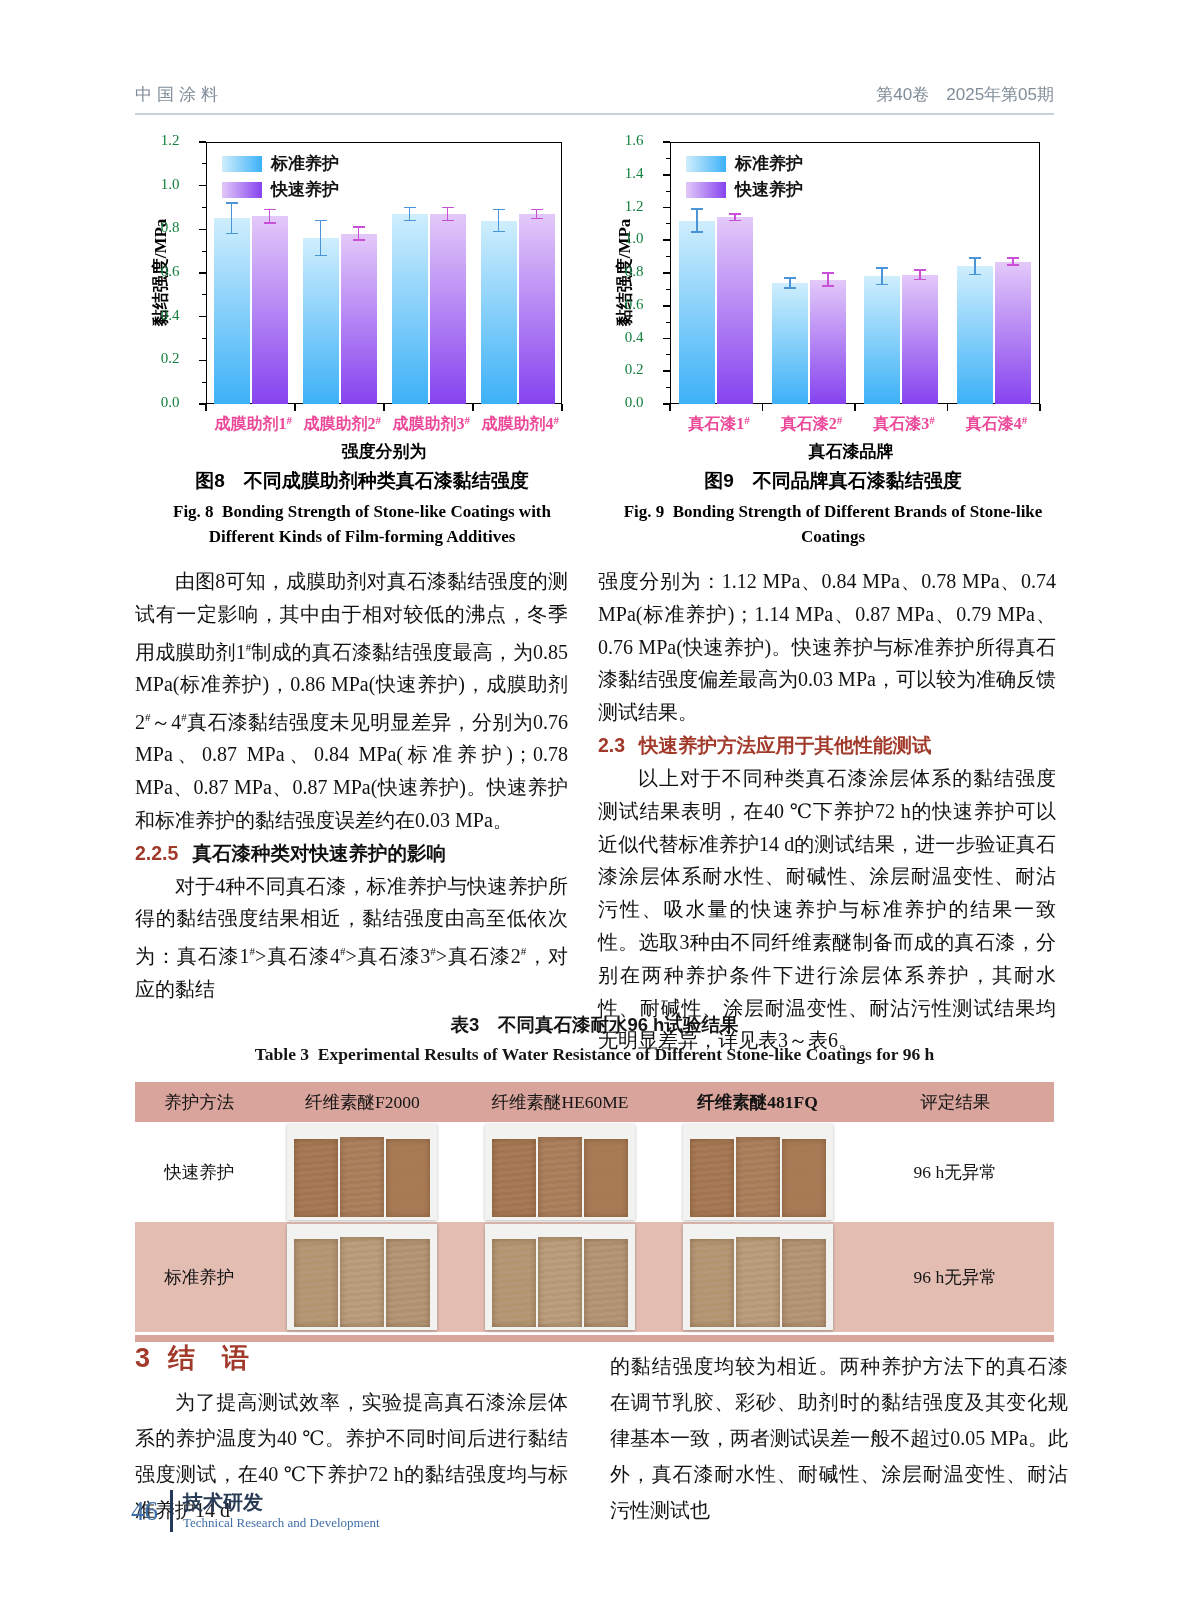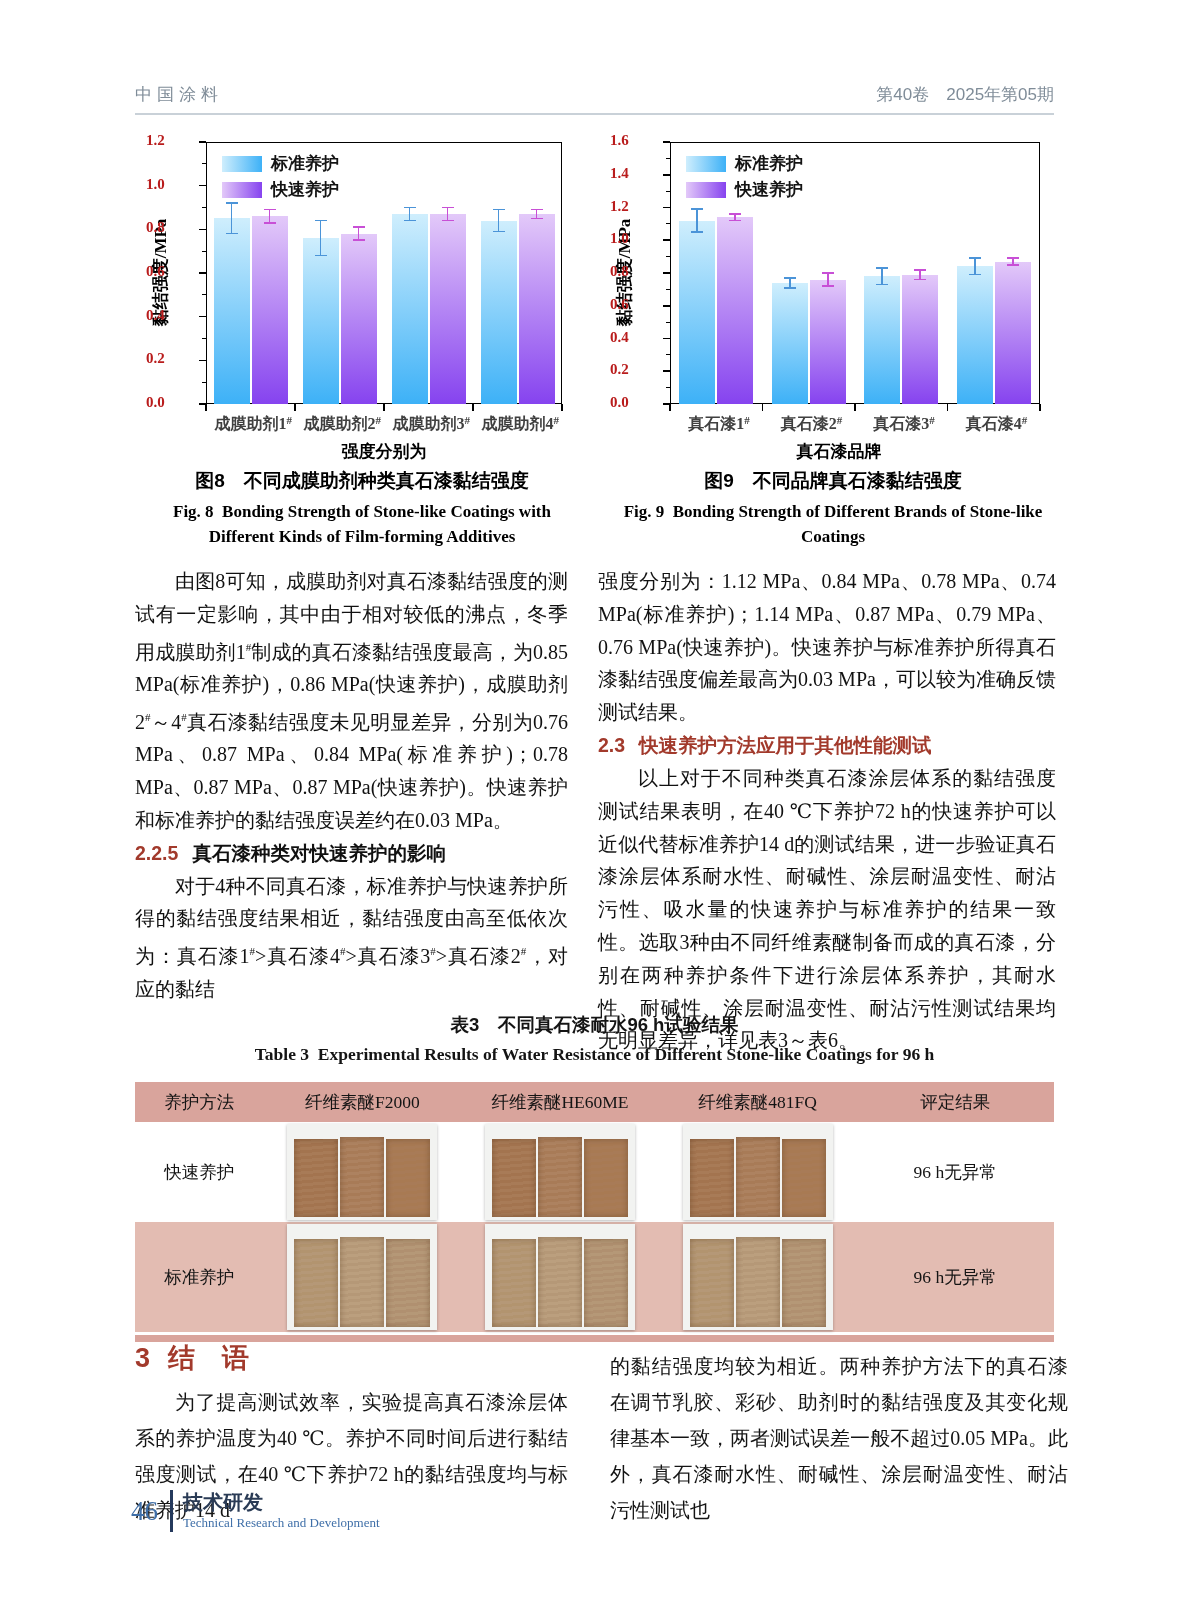--- a/index.html
+++ b/index.html
@@ -15,22 +15,22 @@
   .pg-header .journal{letter-spacing:5px;}
 
   
   .chart{position:absolute;height:334px;}
   #chart8{left:146px;top:130px;width:432px;}
   #chart9{left:610px;top:130px;width:446px;}
   .chart *{position:absolute;box-sizing:border-box;}
   .plotbox{border:1.6px solid #000;background:#fff;}
   .ytick{background:#000;}
   .xtick{background:#000;}
-  .yticklab{font-size:15px;font-weight:700;text-align:left;color:#b91c1c;}
-  .catlab{font-size:16px;font-weight:700;text-align:center;color:#404040;}
+  .yticklab{font-size:15px;font-weight:400;text-align:center;color:#15803d;}
+  .catlab{font-size:16px;font-weight:700;text-align:center;color:#ec4899;}
   .catlab sup,.bodytext sup{font-size:11px;}
   .axtitle{font-weight:700;font-size:17px;text-align:center;color:#000;}
   .bar{bottom:auto;}
   .errline,.errcap{background-clip:padding-box;}
   .legend-item{display:flex;align-items:center;position:absolute;}
   .legend-sw{width:40px;height:16px;display:inline-block;}
   .legend-tx{margin-left:9px;font-size:17px;font-weight:700;position:static;}
 
   
   .figcap{position:absolute;text-align:center;}
@@ -226,21 +226,21 @@
       <div class="catlab" style="left: 245px; top: 284px; width: 92.5px;">真石漆3<sup>#</sup></div>
       <div class="bar" style="left: 346.75px; top: 136.45px; width: 36px; height: 137.55px; background: linear-gradient(rgb(207, 238, 253) 0%, rgb(61, 177, 247) 100%);"></div>
       <div class="errline" style="left: 363.95px; top: 128.262px; width: 1.6px; height: 16.375px; background: rgb(75, 148, 216);"></div>
       <div class="errcap" style="left: 358.75px; top: 127.462px; width: 12px; height: 1.6px; background: rgb(75, 148, 216);"></div>
       <div class="errcap" style="left: 358.75px; top: 143.838px; width: 12px; height: 1.6px; background: rgb(75, 148, 216);"></div>
       <div class="bar" style="left: 384.75px; top: 131.538px; width: 36px; height: 142.462px; background: linear-gradient(rgb(227, 201, 249) 0%, rgb(134, 67, 239) 100%);"></div>
       <div class="errline" style="left: 401.95px; top: 128.262px; width: 1.6px; height: 6.55px; background: rgb(200, 79, 214);"></div>
       <div class="errcap" style="left: 396.75px; top: 127.462px; width: 12px; height: 1.6px; background: rgb(200, 79, 214);"></div>
       <div class="errcap" style="left: 396.75px; top: 134.012px; width: 12px; height: 1.6px; background: rgb(200, 79, 214);"></div>
       <div class="catlab" style="left: 337.5px; top: 284px; width: 92.5px;">真石漆4<sup>#</sup></div>
-      <div class="axtitle" style="left: 44px; top: 310px; width: 370px; font-family: Liberation Serif, serif;">真石漆品牌</div>
+      <div class="axtitle" style="left: 56px; top: 310px; width: 370px; font-family: Liberation Serif, serif;">真石漆品牌</div>
       <div class="legend-item" style="left: 76px; top: 22px;">
         <div class="legend-sw" style="position: static; background: linear-gradient(90deg, rgb(207, 238, 253) 0%, rgb(61, 177, 247) 100%);"></div>
         <div class="legend-tx">标准养护</div>
       </div>
       <div class="legend-item" style="left: 76px; top: 48px;">
         <div class="legend-sw" style="position: static; background: linear-gradient(90deg, rgb(227, 201, 249) 0%, rgb(134, 67, 239) 100%);"></div>
         <div class="legend-tx">快速养护</div>
       </div>
     </div>
 
@@ -269,21 +269,21 @@
     <p class="para">以上对于不同种类真石漆涂层体系的黏结强度测试结果表明，在40 ℃下养护72 h的快速养护可以近似代替标准养护14 d的测试结果，进一步验证真石漆涂层体系耐水性、耐碱性、涂层耐温变性、耐沾污性、吸水量的快速养护与标准养护的结果一致性。选取3种由不同纤维素醚制备而成的真石漆，分别在两种养护条件下进行涂层体系养护，其耐水性、耐碱性、涂层耐温变性、耐沾污性测试结果均无明显差异，详见表3～表6。</p>
   </div>
 
   <div id="t3-title-zh" class="t3title">表3　不同真石漆耐水96 h试验结果</div>
   <div id="t3-title-en" class="t3title">Table 3&nbsp;&nbsp;Experimental Results of Water Resistance of Different Stone-like Coatings for 96 h</div>
   <div class="t3" id="t3">
     <div class="t3-row t3-head" id="t3-head" style="background: rgb(217, 164, 156);">
         <div class="t3-cell" style="position: static; width: 14%;">养护方法</div>
         <div class="t3-cell" style="position: static; width: 21.5%;">纤维素醚F2000</div>
         <div class="t3-cell" style="position: static; width: 21.5%;">纤维素醚HE60ME</div>
-        <div class="t3-cell" style="position: static; width: 21.5%;">纤维素醚481FQ</div>
+        <div class="t3-cell" style="position: static; width: 21.5%; font-weight: bold;">纤维素醚481FQ</div>
         <div class="t3-cell" style="position: static; width: 21.5%;">评定结果</div>
       </div>
     <div id="t3-body">
         <div class="t3-row" style="height: 100px; background: rgb(255, 255, 255);">
           <div class="t3-cell" style="position: static; width: 14%;">快速养护</div>
           <div class="t3-cell" style="position: static; width: 21.5%; display: flex; justify-content: center;">
             <div class="specimen" style="position: static; width: 142px; height: 90px;">
               <div class="panel" style="position: static; height: 78px; background: repeating-linear-gradient(175deg, rgb(163, 116, 79) 0px, rgb(163, 116, 79) 3px, rgb(168, 123, 87) 3px, rgb(168, 123, 87) 6px); box-shadow: rgba(60, 30, 10, 0.35) 0px 0px 6px inset;"></div>
               <div class="panel" style="position: static; height: 80px; background: repeating-linear-gradient(175deg, rgb(173, 130, 96) 0px, rgb(173, 130, 96) 3px, rgb(168, 123, 87) 3px, rgb(168, 123, 87) 6px); box-shadow: rgba(60, 30, 10, 0.35) 0px 0px 6px inset;"></div>
               <div class="panel" style="position: static; height: 78px; background: repeating-linear-gradient(175deg, rgb(168, 122, 83) 0px, rgb(168, 122, 83) 3px, rgb(168, 123, 87) 3px, rgb(168, 123, 87) 6px); box-shadow: rgba(60, 30, 10, 0.35) 0px 0px 6px inset;"></div>

